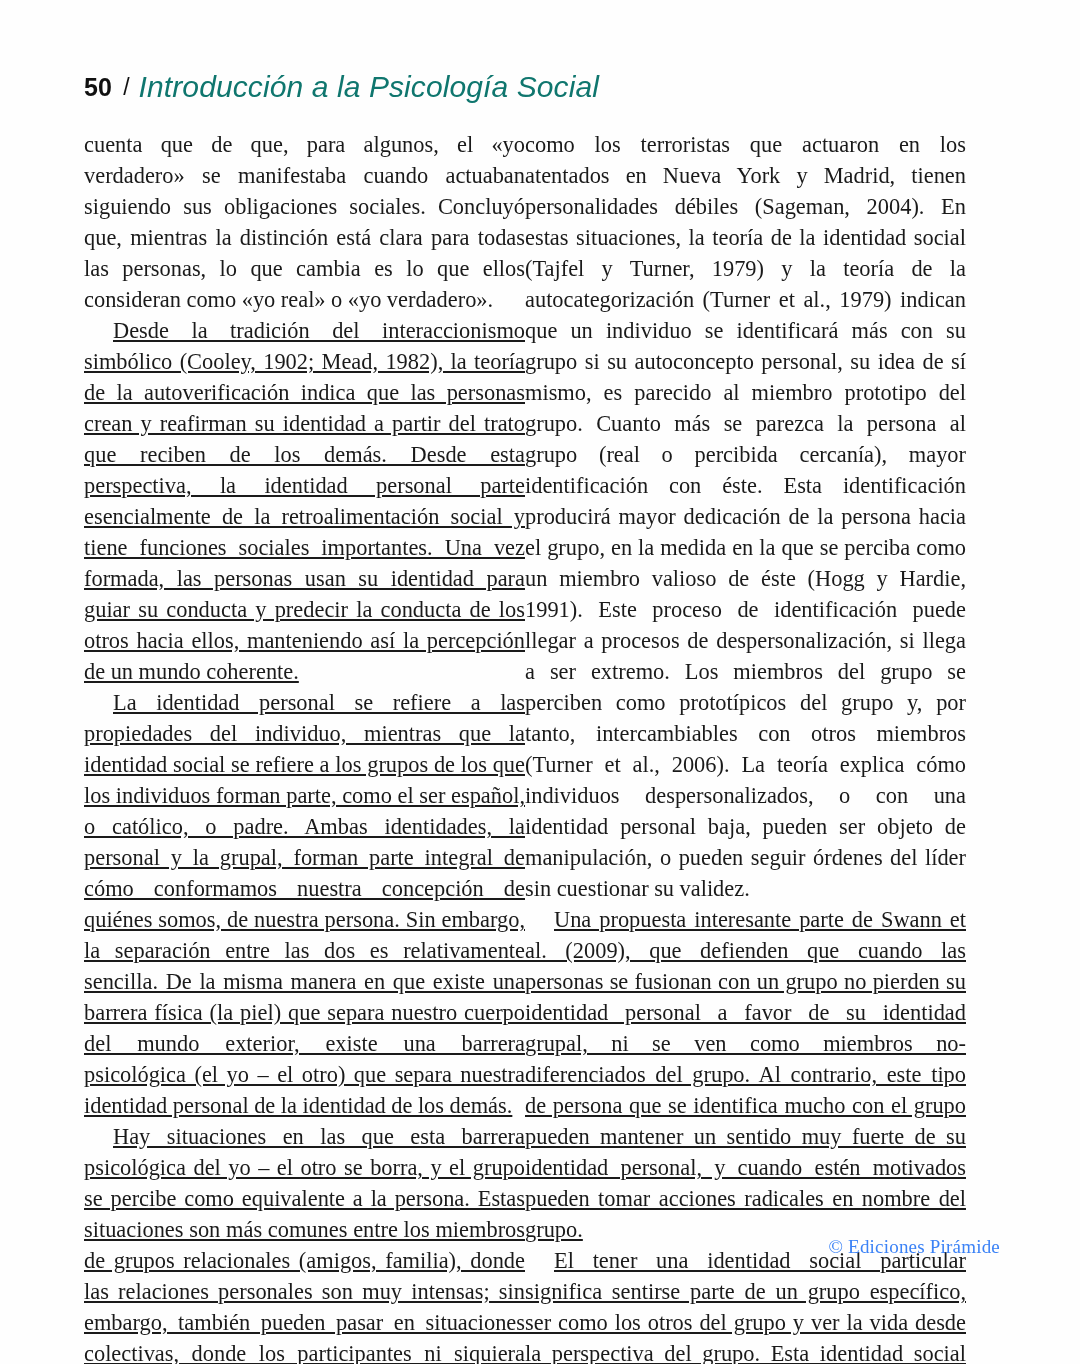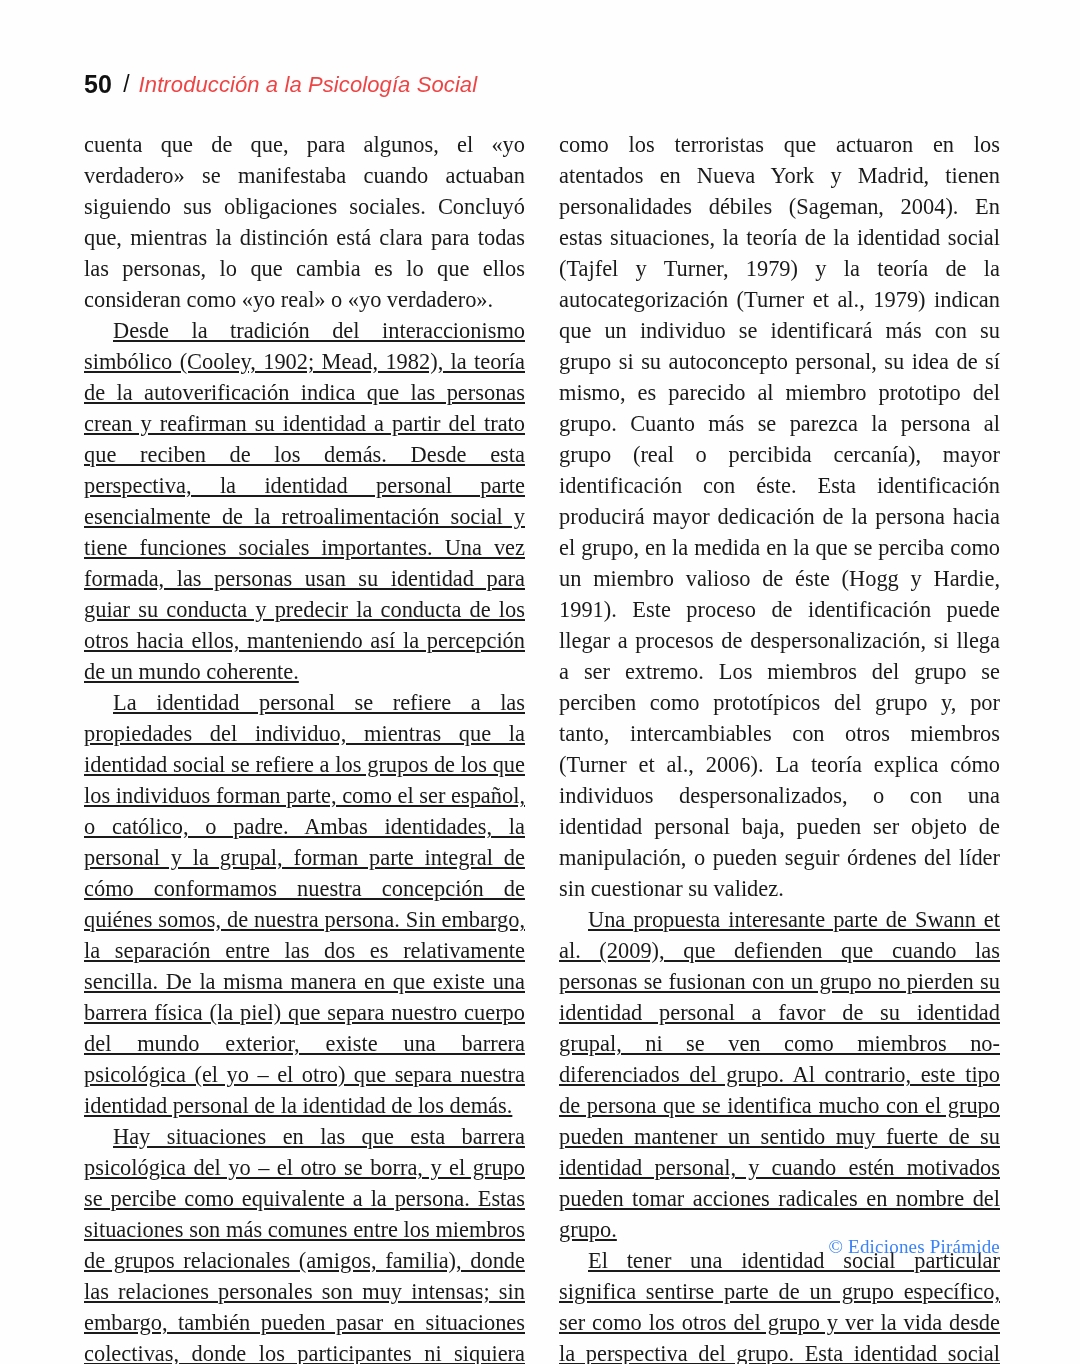--- a/index.html
+++ b/index.html
@@ -41,34 +41,33 @@
   .head-sep {
     font-family: "Liberation Sans", "DejaVu Sans", sans-serif;
     font-size: 23px;
     color: #111111;
     padding: 0 9px 0 11px;
   }
 
   .head-title {
     font-family: "Liberation Sans", "DejaVu Sans", sans-serif;
     font-style: italic;
-    font-size: 22px;
-    color: #ef4444;
+    font-size: 30px;
+    color: #0f766e;
     letter-spacing: 0.1px;
   }
 
   
   .columns {
     position: absolute;
     left: 84px;
     top: 129px;
     width: 916px;
     height: 1090px;
     display: flex;
-    justify-content: space-between;
   }
 
   .column {
     width: 441px;
   }
 
   .column p {
     margin: 0;
     font-size: 22.4px;
     line-height: 31px;

